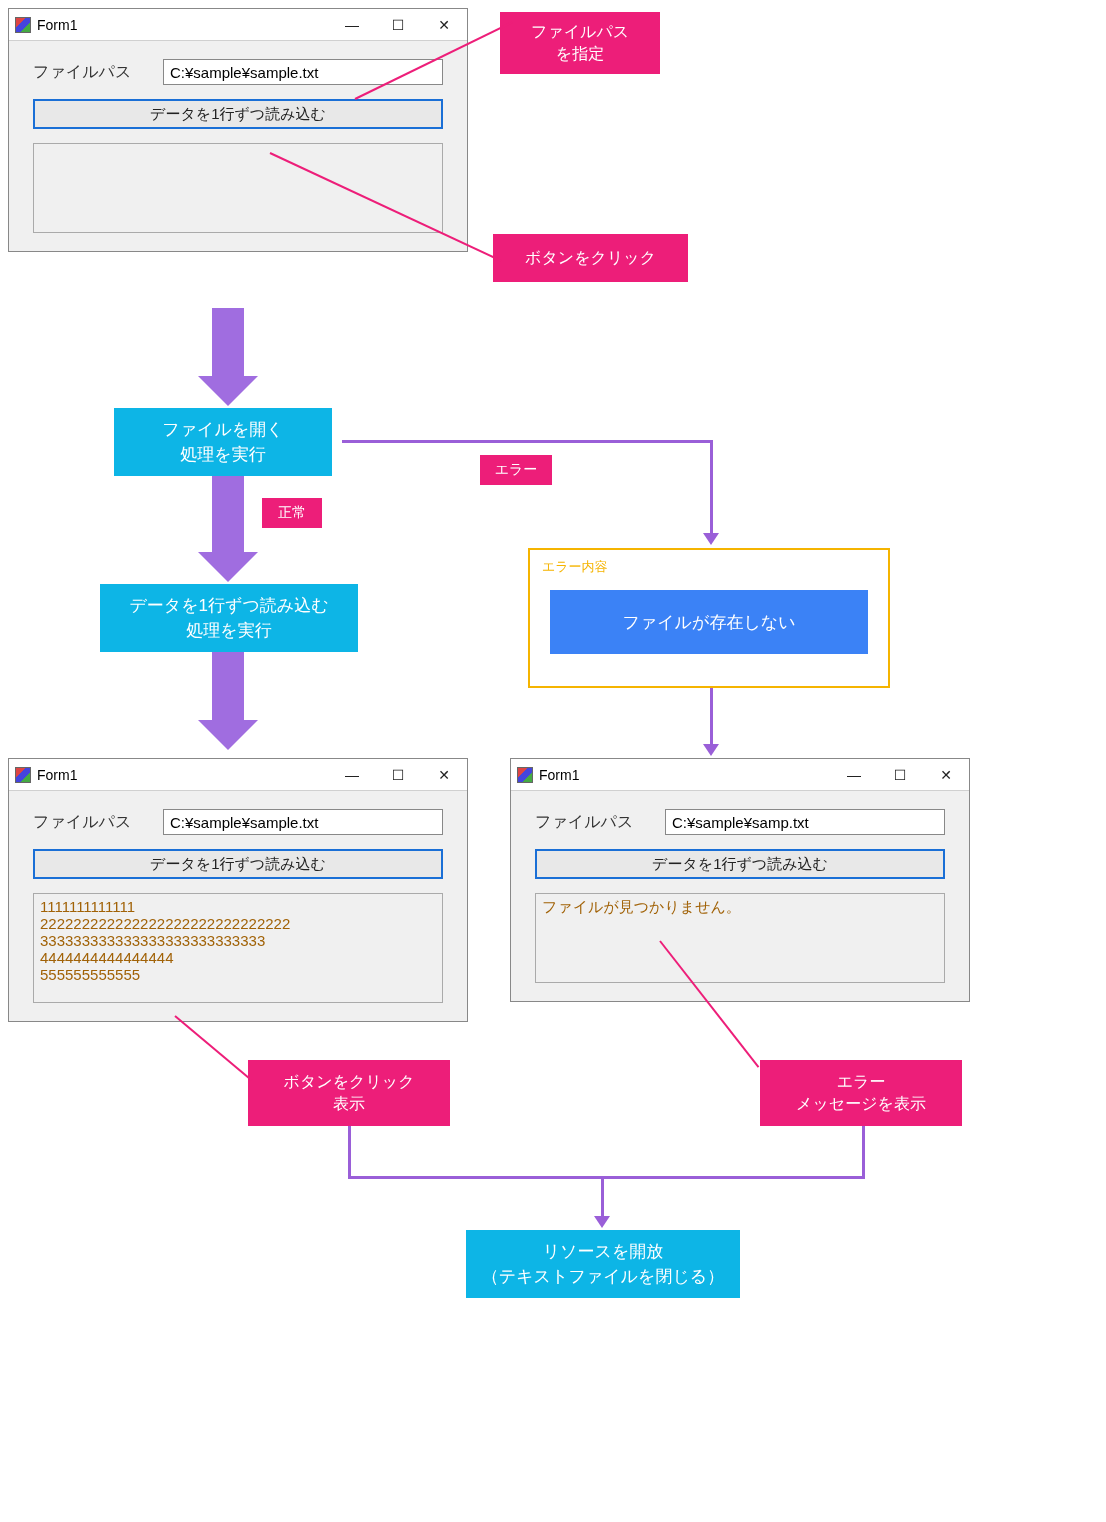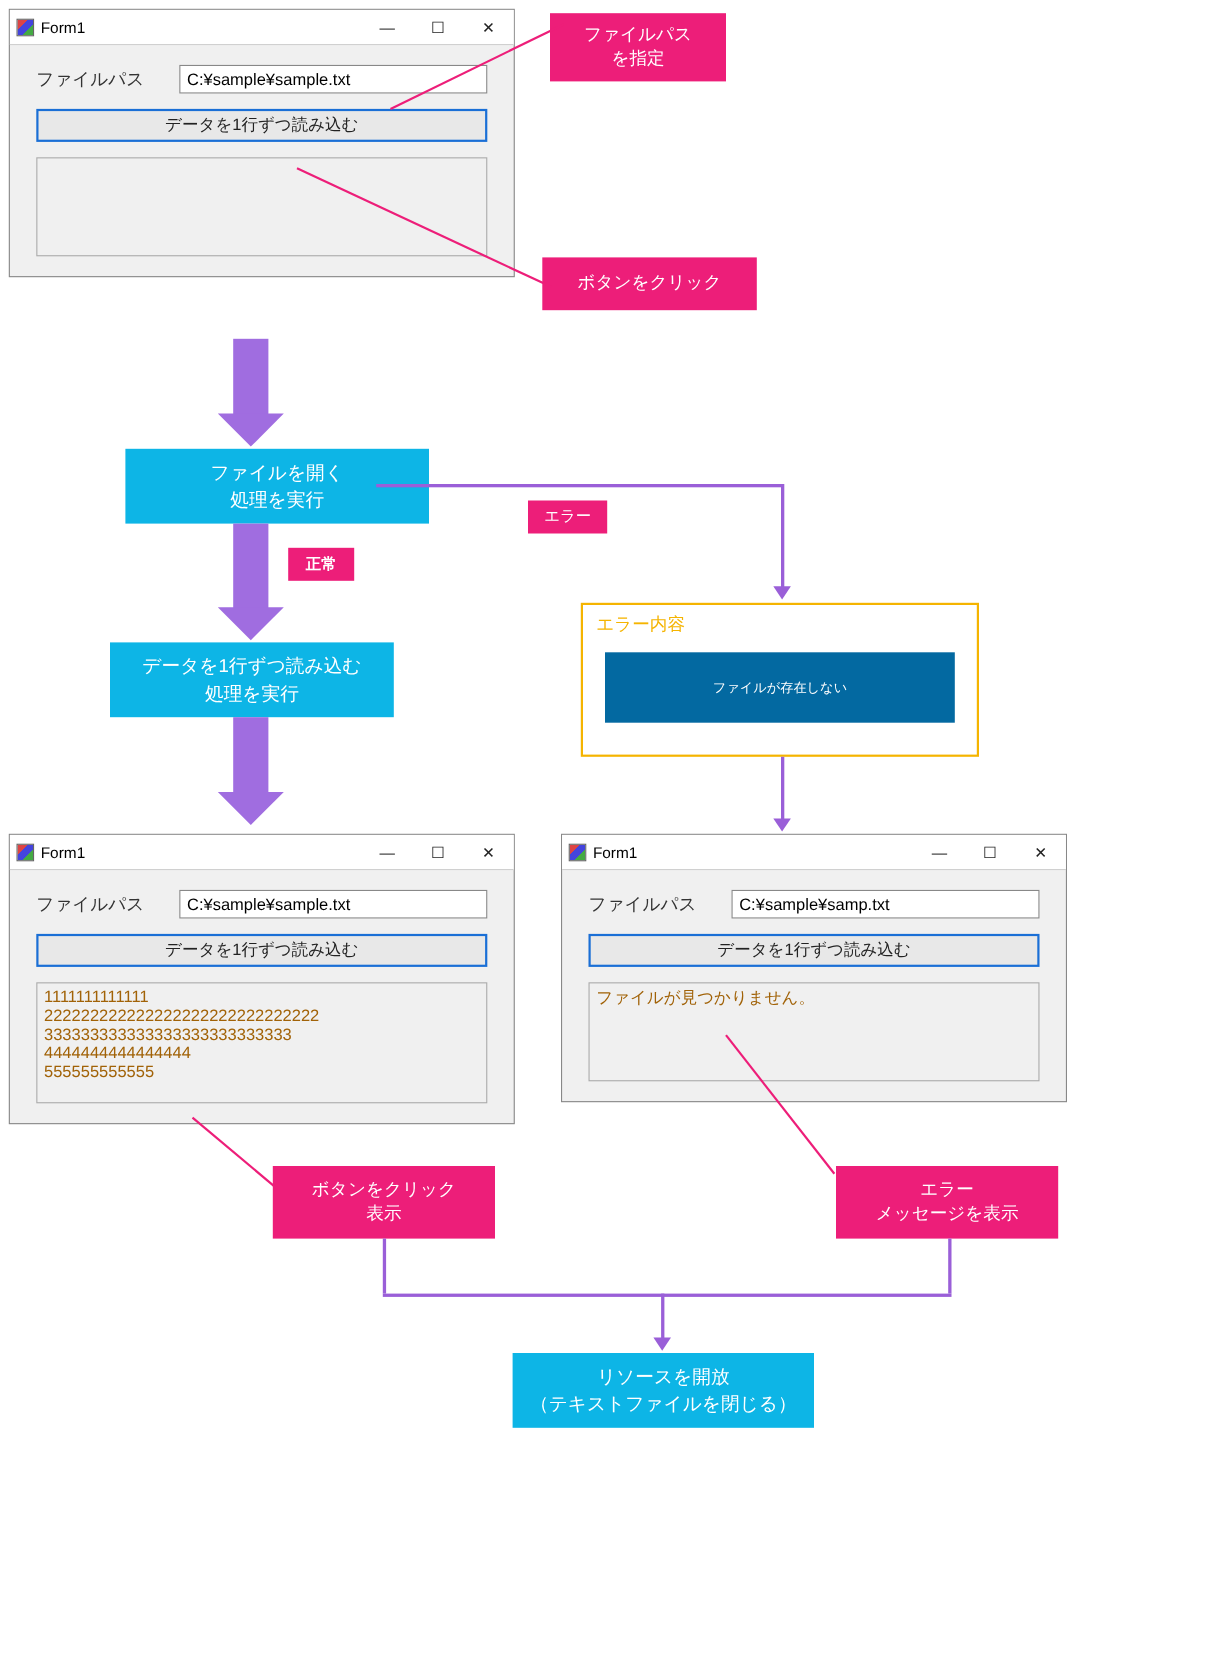--- a/index.html
+++ b/index.html
@@ -77,27 +77,27 @@
     display: flex; align-items: center; justify-content: center;
     text-align: center; font-size: 16px; line-height:1.4;
   }
   .tag-small { font-size: 14px; padding: 4px 10px; }
   .error-panel {
     position: absolute;
     border: 2px solid #f5b400;
     background: #fff;
   }
   .error-panel-title {
-    color: #f5b400; font-size: 16px; padding: 8px 12px 4px;
+    color: #f5b400; font-size: 13px; padding: 8px 12px 4px;
   }
   .error-item {
     margin: 10px 20px 20px;
-    background: #0369a1; color:#fff;
+    background: #3b82f6; color:#fff;
     height: 64px; display:flex; align-items:center; justify-content:center;
-    font-size: 12px;
+    font-size: 17px;
   }
 
   
   .down-arrow {
     position: absolute;
     width: 32px;
     background: #a06de0;
   }
   .down-arrow::after {
     content: "";
@@ -147,29 +147,29 @@
 
 <div class="callout" style="left:500px; top:12px; width:160px; height:62px; white-space:pre;">ファイルパス
 を指定</div>
 <div class="pline" style="left:355px; top:98px; width:175px; transform:rotate(-26deg);"></div>
 
 <div class="callout" style="left:493px; top:234px; width:195px; height:48px;">ボタンをクリック</div>
 <div class="pline" style="left:270px; top:152px; width:255px; transform:rotate(25deg);"></div>
 
 <div class="down-arrow" style="left:212px; top:308px; height:70px;"></div>
 
-<div class="flow-box" style="left:114px; top:408px; width:276px; height:68px; white-space:pre;">ファイルを開く
+<div class="flow-box" style="left:114px; top:408px; width:218px; height:68px; white-space:pre;">ファイルを開く
 処理を実行</div>
 
 <div class="hline" style="left:342px; top:440px; width:370px;"></div>
 <div class="vline arrow" style="left:710px; top:440px; height:95px;"></div>
 <div class="callout tag-small" style="left:480px; top:455px; width:72px; height:30px;">エラー</div>
 
 <div class="down-arrow" style="left:212px; top:476px; height:78px;"></div>
-<div class="callout tag-small" style="left:262px; top:498px; width:60px; height:30px;font-weight:bold;">正常</div>
+<div class="callout tag-small" style="left:262px; top:498px; width:60px; height:30px;">正常</div>
 
 <div class="flow-box" style="left:100px; top:584px; width:258px; height:68px; white-space:pre;">データを1行ずつ読み込む
 処理を実行</div>
 
 <div class="error-panel" style="left:528px; top:548px; width:362px; height:140px;">
   <div class="error-panel-title">エラー内容</div>
   <div class="error-item">ファイルが存在しない</div>
 </div>
 
 <div class="down-arrow" style="left:212px; top:652px; height:70px;"></div>

